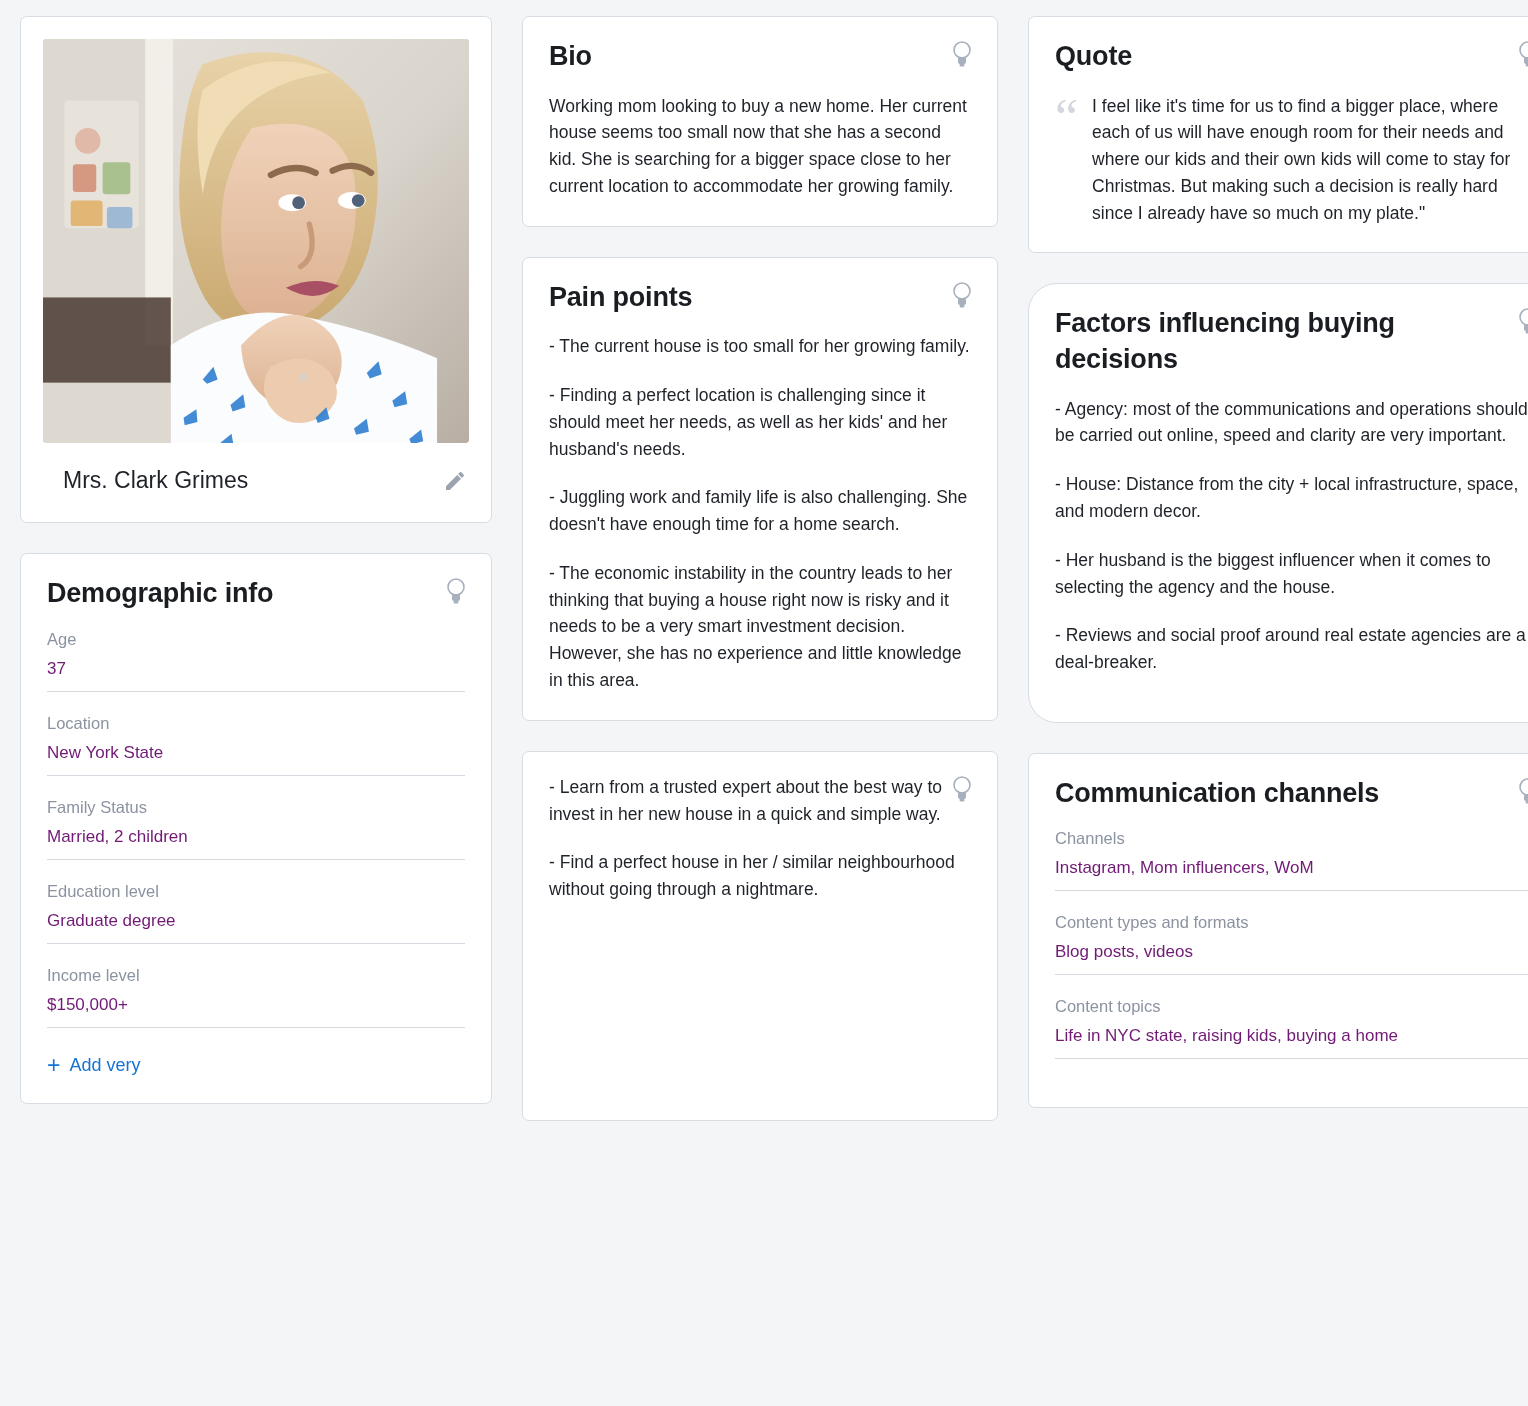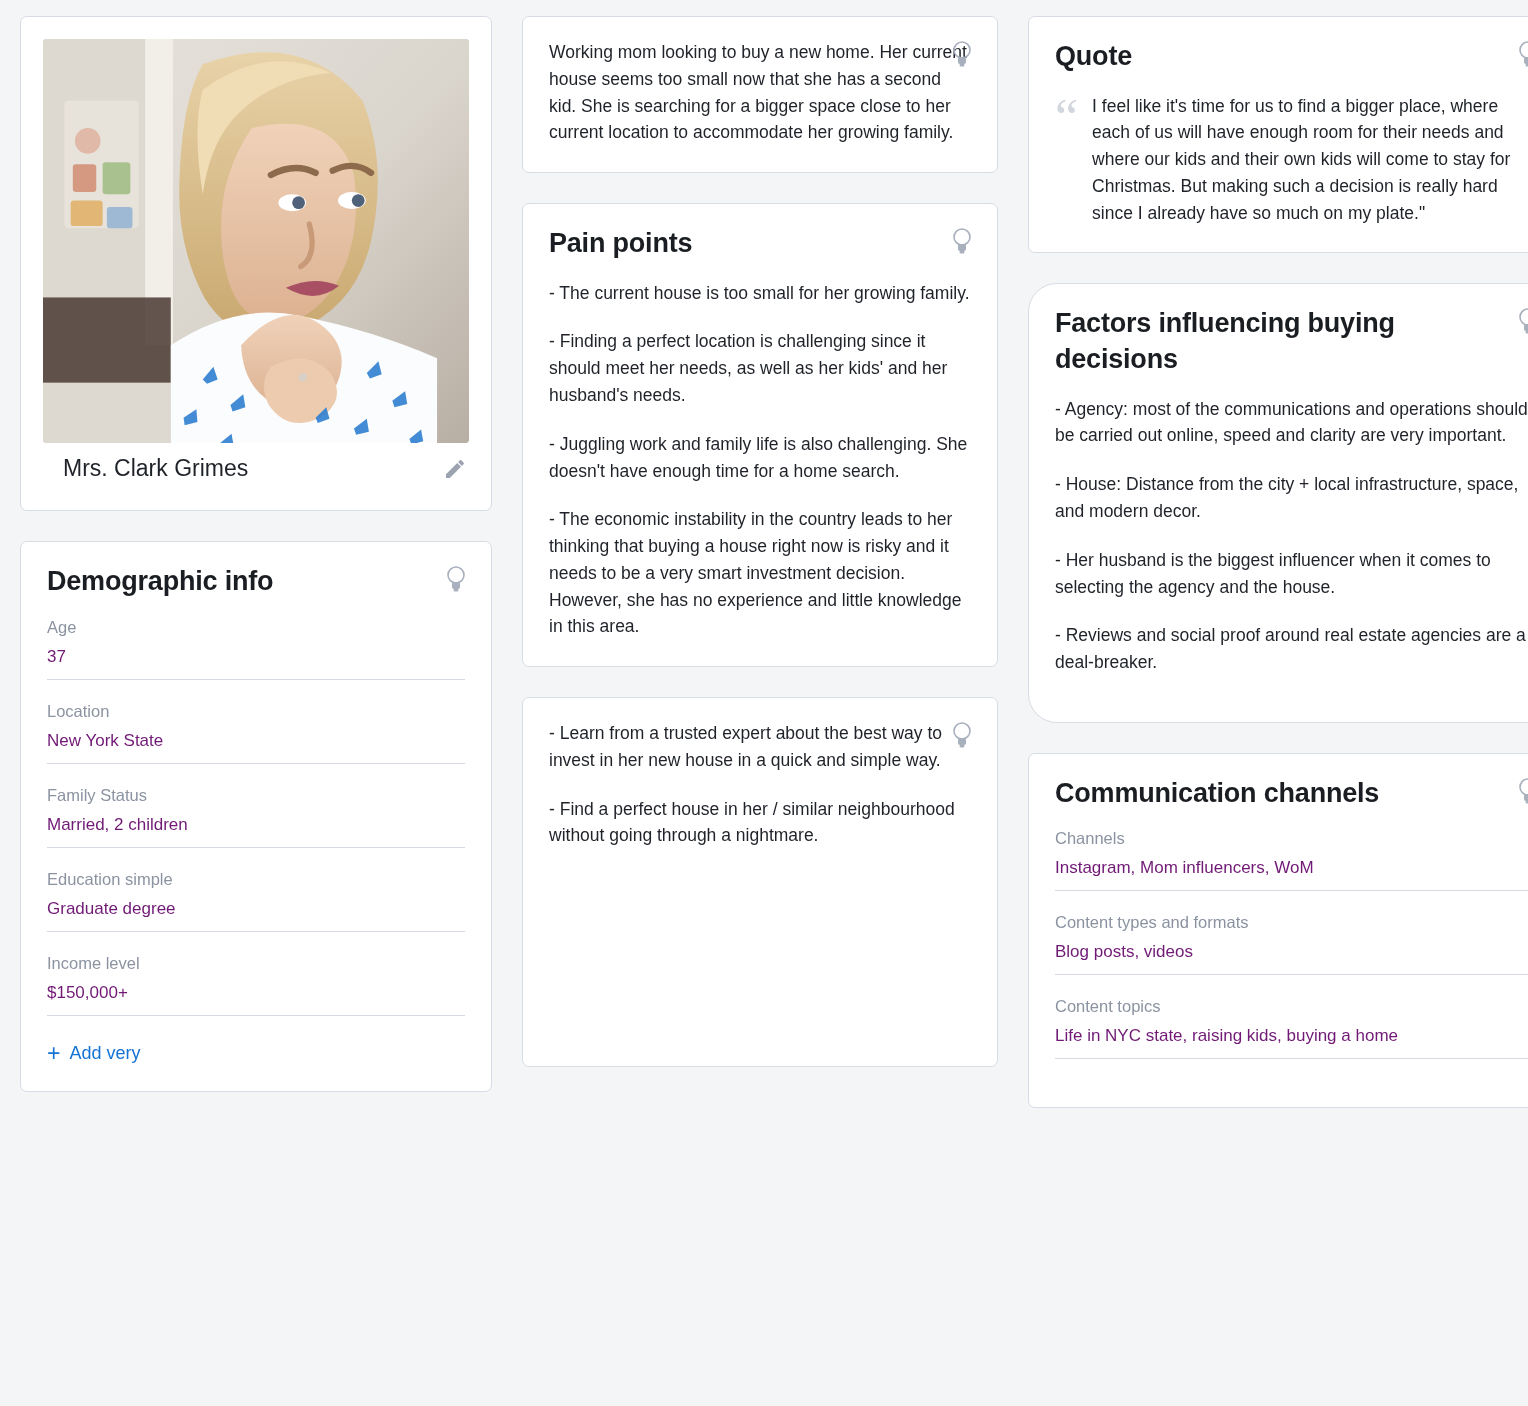--- a/index.html
+++ b/index.html
@@ -59,21 +59,21 @@
     border-radius: 4px;
     overflow: hidden;
     position: relative;
     background: #c8b9ab;
   }
   .portrait svg { display: block; width: 100%; height: 100%; }
   .name-row {
     display: flex;
     align-items: center;
     justify-content: space-between;
-    margin-top: 12px;
+    margin-top: 24px;
     padding: 0 2px 0 20px;
   }
   .person-name {
     font-size: 23px;
     color: #1f2329;
   }
   .pencil { width: 24px; height: 24px; }
 
   
   .field { margin-bottom: 6px; }
@@ -200,21 +200,21 @@
       </div>
       <div class="field">
         <div class="field-label">Location</div>
         <div class="field-value">New York State</div>
       </div>
       <div class="field">
         <div class="field-label">Family Status</div>
         <div class="field-value">Married, 2 children</div>
       </div>
       <div class="field">
-        <div class="field-label">Education simple</div>
+        <div class="field-label">Education level</div>
         <div class="field-value">Graduate degree</div>
       </div>
       <div class="field">
         <div class="field-label">Income level</div>
         <div class="field-value">$150,000+</div>
       </div>
 
       <div class="add-field">
         <span class="plus">+</span>
         <span>Add very</span>
@@ -225,20 +225,21 @@
   <div class="col col-2">
 
     <div class="card">
       <span class="bulb">
         <svg viewBox="0 0 22 30" aria-hidden="true">
           <circle cx="11" cy="11" r="8" fill="none" stroke="#a7b0bc" stroke-width="1.6"></circle>
           <rect x="7" y="18" width="8" height="7" rx="2" fill="#a7b0bc"></rect>
           <rect x="8.5" y="24.5" width="5" height="3" rx="1.5" fill="#a7b0bc"></rect>
         </svg>
       </span>
+      <div class="card-title">Bio</div>
       <div class="body-text">
         <p>Working mom looking to buy a new home. Her current house seems too small now that she has a second kid. She is searching for a bigger space close to her current location to accommodate her growing family.</p>
       </div>
     </div>
 
     <div class="card">
       <span class="bulb">
         <svg viewBox="0 0 22 30" aria-hidden="true">
           <circle cx="11" cy="11" r="8" fill="none" stroke="#a7b0bc" stroke-width="1.6"></circle>
           <rect x="7" y="18" width="8" height="7" rx="2" fill="#a7b0bc"></rect>

